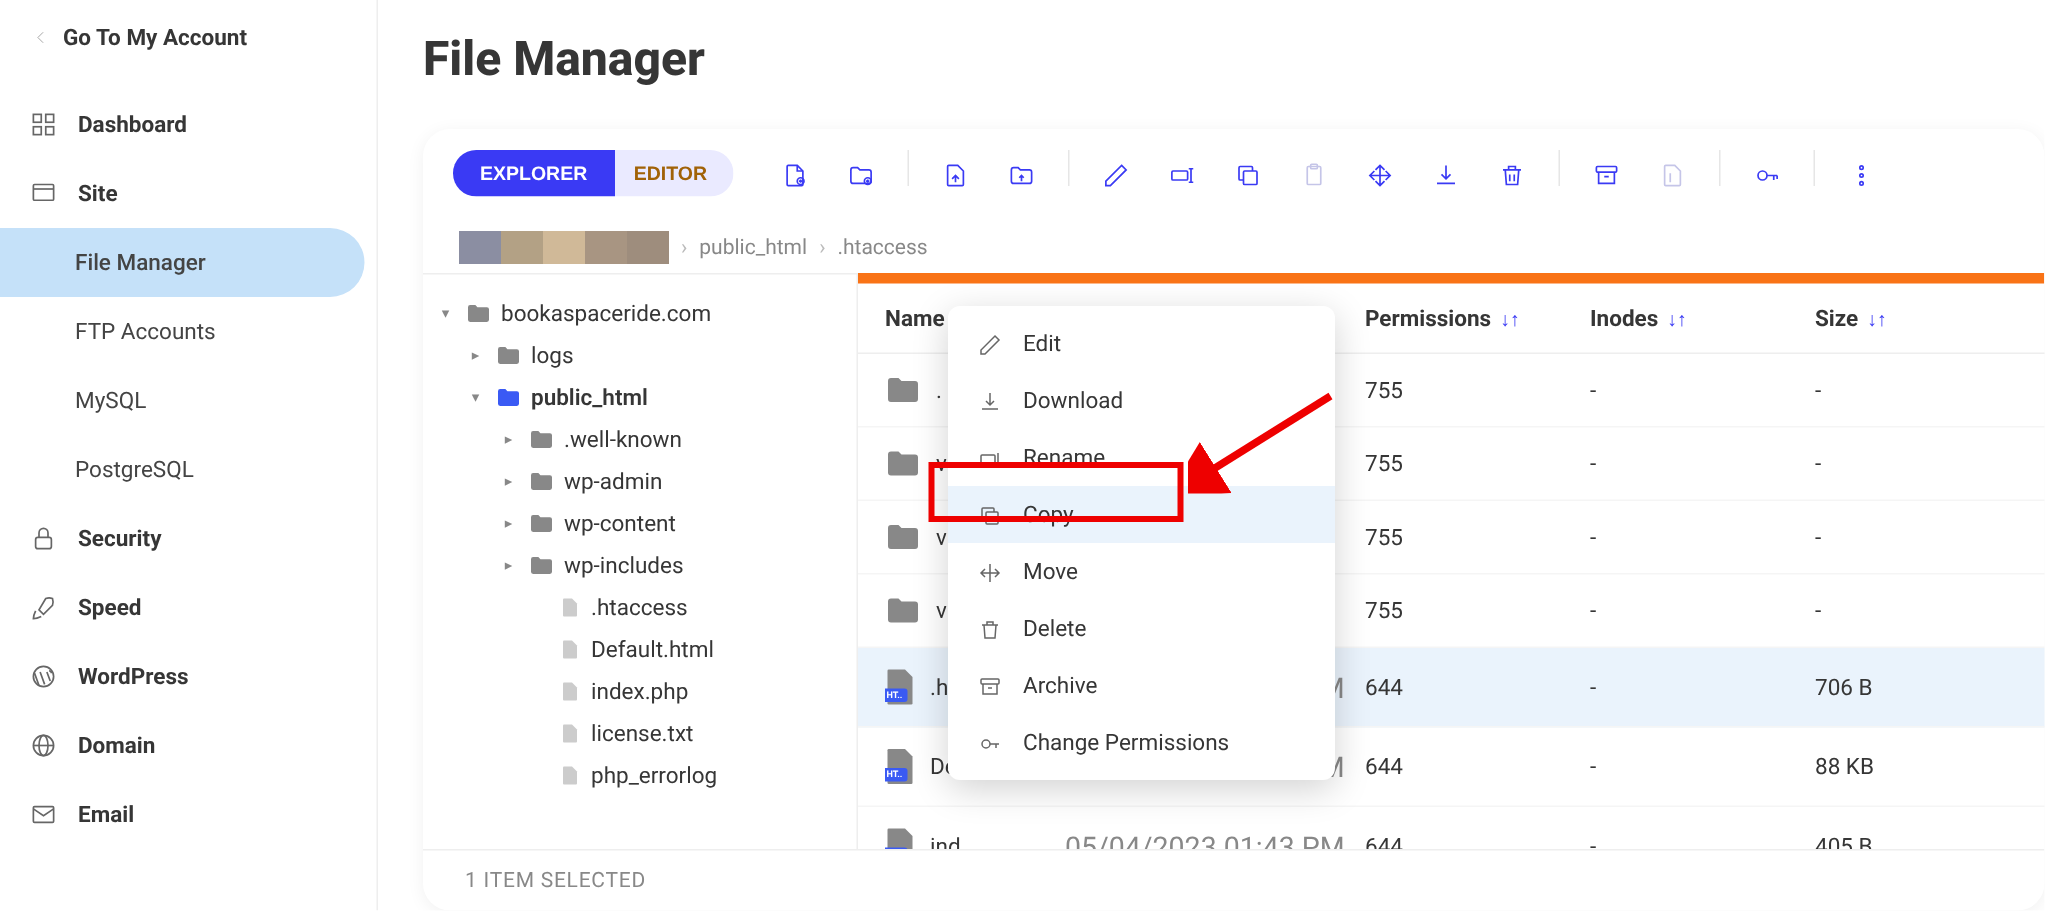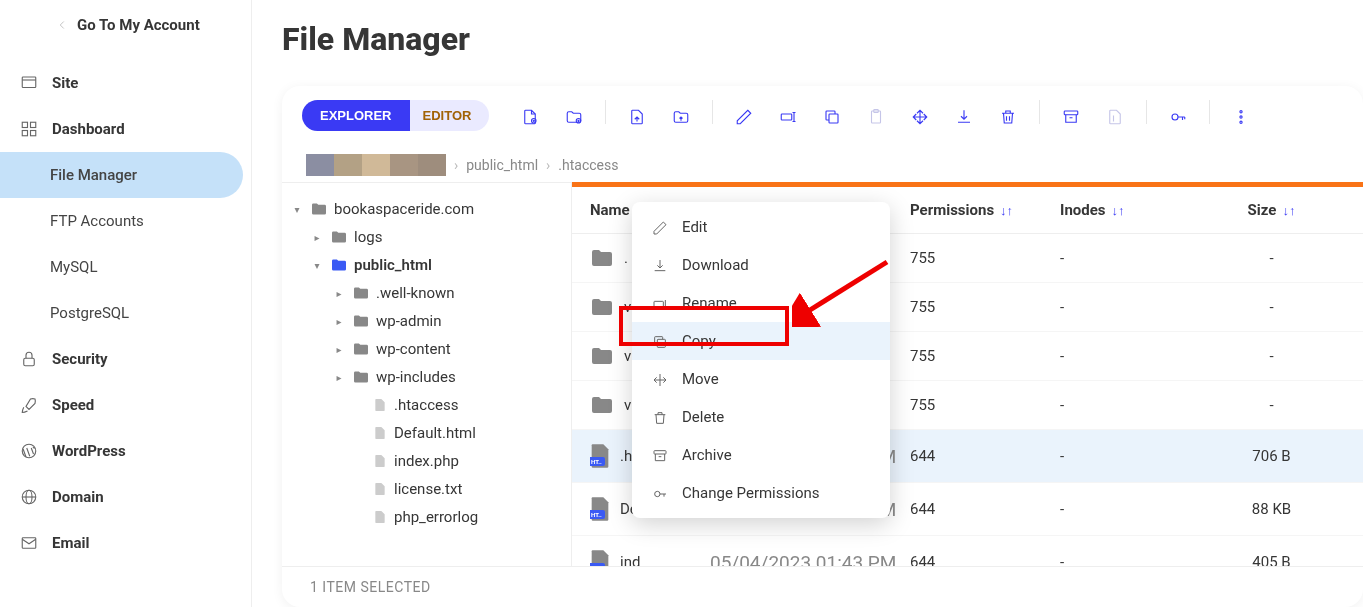--- a/index.html
+++ b/index.html
@@ -1,19 +1,19 @@
 <!DOCTYPE html>
 <html><head>
 <meta charset="utf-8">
 <style>
 * { margin: 0; padding: 0; box-sizing: border-box; }
 body { font-family: -apple-system, BlinkMacSystemFont, 'Segoe UI', Roboto, sans-serif; background: #fff; color: #363636; overflow: hidden; }
 .app { display: flex; height: 607px; width: 1363px; }
 .sidebar { width: 252px; border-right: 1px solid #eee; padding-top: 8px; flex-shrink: 0; }
-.back-link { display: flex; align-items: center; gap: 8px; padding: 8px 20px; font-weight: 700; font-size: 15px; cursor: pointer; margin-left: 35px; }
+.back-link { display: flex; align-items: center; gap: 8px; padding: 8px 20px; font-weight: 700; font-size: 15px; cursor: pointer; }
 .back-link svg { width: 14px; height: 14px; stroke: #999; }
 .nav-section { margin-top: 18px; }
 .nav-item { display: flex; align-items: center; gap: 14px; padding: 14px 20px; font-size: 15px; font-weight: 700; cursor: pointer; }
 .nav-item svg { width: 18px; height: 18px; stroke: #666; fill: none; stroke-width: 1.5; }
 .nav-sub { padding: 14px 20px 14px 50px; font-size: 15px; color: #444; cursor: pointer; }
 .nav-sub.active { background: #c5e1f9; border-radius: 0 25px 25px 0; margin-right: 8px; font-weight: 500; }
 .main { flex: 1; display: flex; flex-direction: column; padding: 0 0 0 30px; }
 .page-title { font-size: 32px; font-weight: 800; padding: 20px 0 10px; }
 .panel { background: #fff; border-radius: 18px; box-shadow: 0 2px 12px rgba(0,0,0,0.06); margin-top: 18px; display: flex; flex-direction: column; flex: 1; overflow: hidden; position: relative; }
 .toolbar { display: flex; align-items: flex-start; gap: 6px; padding: 14px 20px; }
@@ -32,29 +32,29 @@
 .tree { width: 290px; border-right: 1px solid #eee; border-top: 1px solid #eee; padding: 12px 8px; overflow-y: auto; font-size: 15px; }
 .tree-row { display: flex; align-items: center; gap: 6px; padding: 5px 0; cursor: pointer; white-space: nowrap; }
 .tree-caret { width: 14px; height: 14px; display: flex; align-items: center; justify-content: center; color: #888; font-size: 10px; }
 .tree-folder { width: 18px; height: 14px; }
 .tree-folder.grey { fill: #888; }
 .tree-folder.blue { fill: #3a5af4; }
 .tree-file { width: 16px; height: 18px; fill: #ccc; }
 .ind-1 { padding-left: 20px; }
 .ind-2 { padding-left: 42px; }
 .ind-3 { padding-left: 62px; }
-.filelist { flex: 1; border-top: 5px solid #f97316; overflow-y: auto; position: relative; }
+.filelist { flex: 1; border-top: 7px solid #f97316; overflow-y: auto; position: relative; }
 .fl-header { display: flex; padding: 14px 18px; font-weight: 700; font-size: 15px; border-bottom: 1px solid #eee; }
 .fl-row { display: flex; align-items: center; padding: 14px 18px; font-size: 15px; border-bottom: 1px solid #f5f5f5; }
 .fl-row.selected { background: #eaf3fc; }
 .col-name { flex: 0 0 120px; display: flex; align-items: center; gap: 10px; overflow: hidden; }
 .col-date { flex: 0 0 200px; color: #888; font-size: 19px; }
 .col-perm { flex: 0 0 150px; }
 .col-inodes { flex: 0 0 150px; }
-.col-size { flex: 1; text-align: center; padding-right: 12px; }
+.col-size { flex: 1; text-align: left; padding-right: 12px; }
 .sort-ico { color: #3a3af4; font-size: 13px; margin-left: 6px; }
 .fi-folder { width: 24px; height: 20px; fill: #888; flex-shrink: 0; }
 .fi-file { width: 20px; height: 24px; position: relative; flex-shrink: 0; }
 .fi-file-bg { fill: #888; }
 .fi-file-badge { position: absolute; left: -2px; bottom: 2px; background: #3a5af4; color: #fff; font-size: 6px; padding: 1px 3px; border-radius: 2px; font-weight: 700; }
 .ellip { white-space: nowrap; overflow: hidden; text-overflow: ellipsis; }
 .footer { padding: 12px 28px; font-size: 14px; letter-spacing: 0.5px; color: #888; border-top: 1px solid #eee; }
 .context-menu { position: absolute; top: 15px; left: 60px; width: 258px; background: #fff; border-radius: 8px; box-shadow: 0 6px 24px rgba(0,0,0,0.18); padding: 6px 0; z-index: 20; }
 .ctx-item { display: flex; align-items: flex-end; gap: 14px; padding: 10px 20px; font-size: 15px; cursor: pointer; }
 .ctx-item.hover { background: #eaf3fc; }
@@ -70,33 +70,33 @@
   <div class="sidebar">
     <div class="back-link">
       <svg viewBox="0 0 24 24" fill="none">
           <path d="M15 18l-6-6 6-6"></path>
         </svg>
       <span>Go To My Account</span>
     </div>
     <div class="nav-section">
       <div class="nav-item">
         <svg viewBox="0 0 24 24">
-            <rect x="3" y="4" width="18" height="14" rx="1"></rect>
-            <line x1="3" y1="8" x2="21" y2="8"></line>
-          </svg>
-        <span>Site</span>
-      </div>
-      <div class="nav-item">
-        <svg viewBox="0 0 24 24">
             <rect x="3" y="3" width="7" height="7"></rect>
             <rect x="14" y="3" width="7" height="7"></rect>
             <rect x="3" y="14" width="7" height="7"></rect>
             <rect x="14" y="14" width="7" height="7"></rect>
           </svg>
         <span>Dashboard</span>
+      </div>
+      <div class="nav-item">
+        <svg viewBox="0 0 24 24">
+            <rect x="3" y="4" width="18" height="14" rx="1"></rect>
+            <line x1="3" y1="8" x2="21" y2="8"></line>
+          </svg>
+        <span>Site</span>
       </div>
       <div class="nav-sub active"><span>File Manager</span></div>
       <div class="nav-sub"><span>FTP Accounts</span></div>
       <div class="nav-sub"><span>MySQL</span></div>
       <div class="nav-sub"><span>PostgreSQL</span></div>
       <div class="nav-item">
         <svg viewBox="0 0 24 24">
             <rect x="5" y="11" width="14" height="10" rx="2"></rect>
             <path d="M8 11V7a4 4 0 018 0v4"></path>
           </svg>

